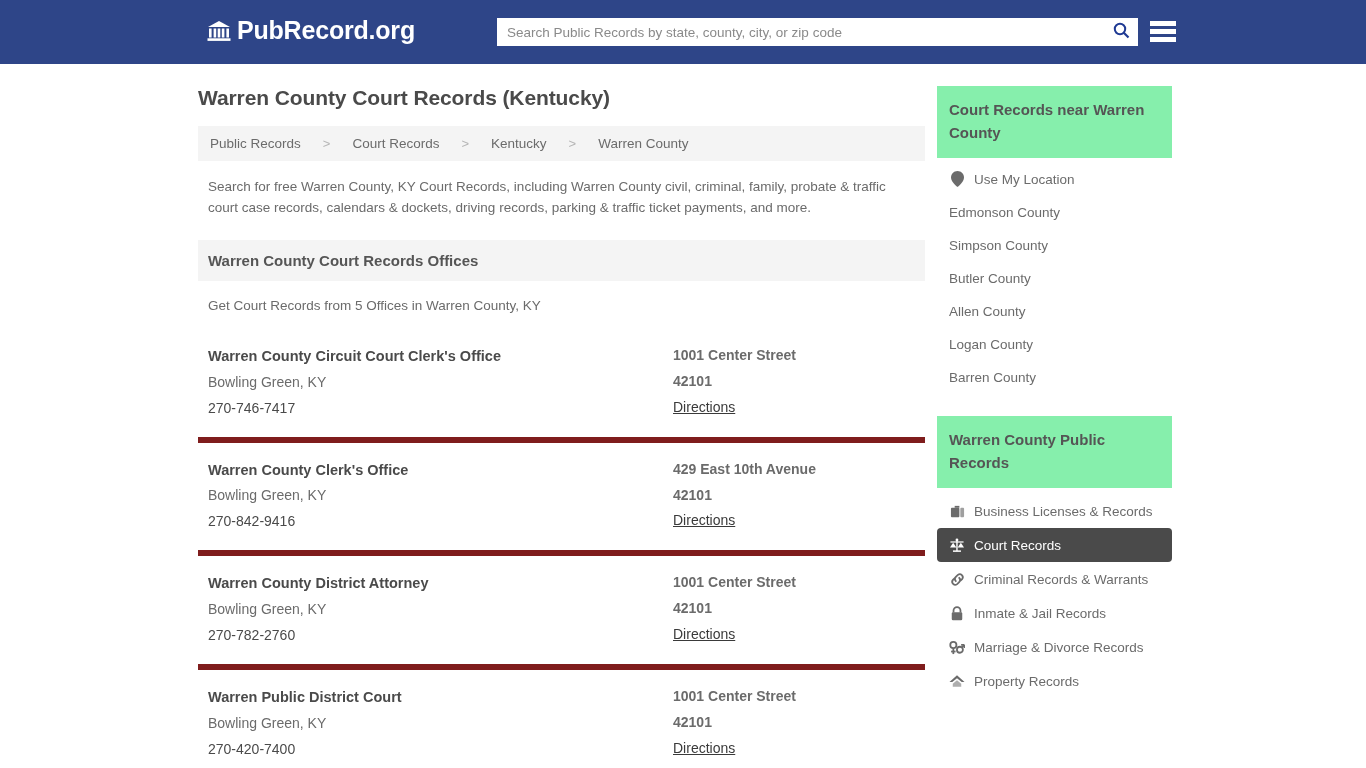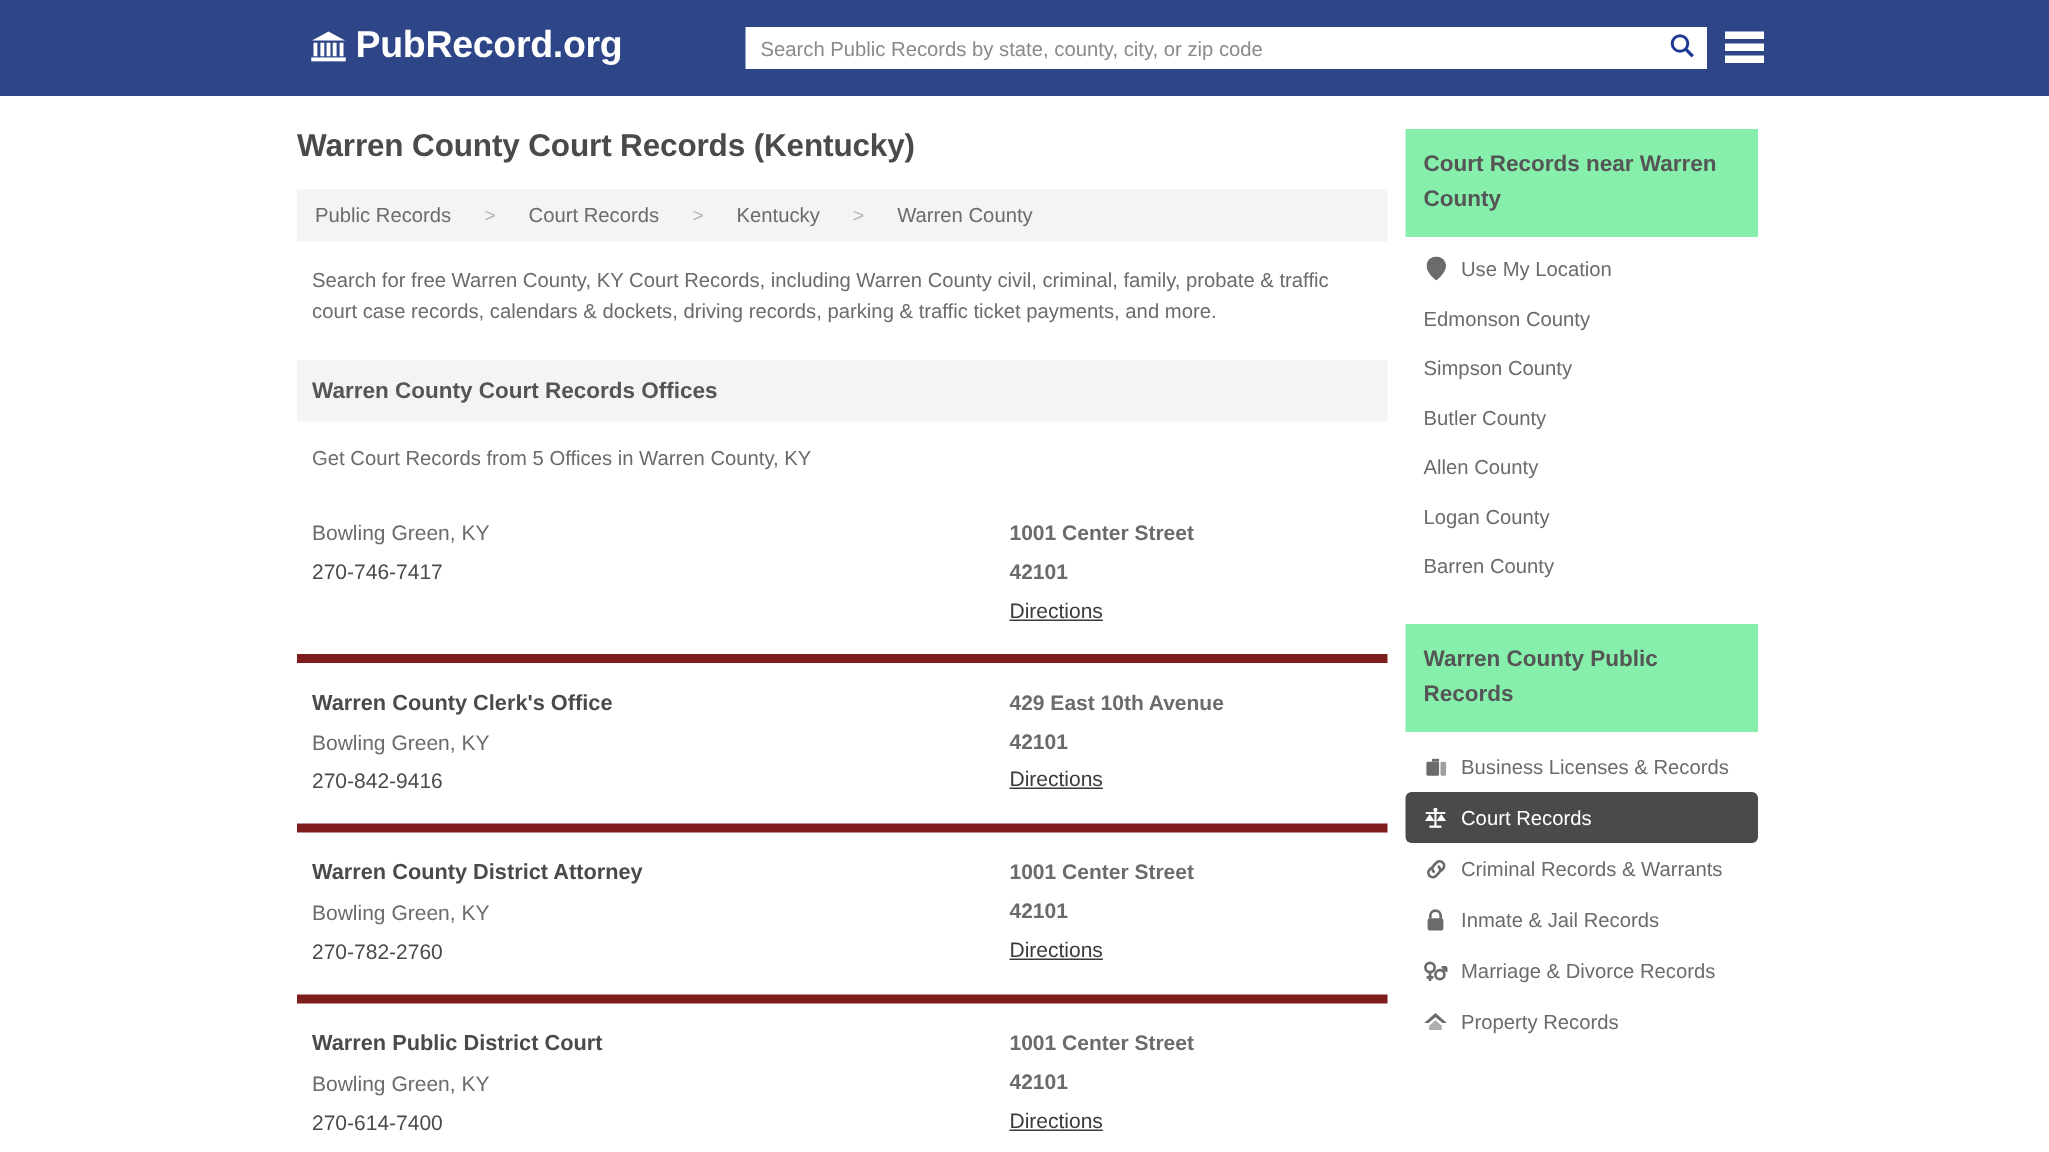--- a/index.html
+++ b/index.html
@@ -295,20 +295,21 @@
       </nav>
 
       <p class="intro">Search for free Warren County, KY Court Records, including Warren County civil, criminal, family, probate &amp; traffic court case records, calendars &amp; dockets, driving records, parking &amp; traffic ticket payments, and more.</p>
 
       <div class="section-head">Warren County Court Records Offices</div>
       <div class="section-sub">Get Court Records from 5 Offices in Warren County, KY</div>
 
       <div class="office-list" id="offices-list">
   <div class="office-row">
     <div class="office-left">
+      <a href="#" class="office-name" style="text-decoration:none">Warren County Circuit Court Clerk's Office</a>
       <div class="office-line">Bowling Green, KY</div>
       <div class="office-phone">270-746-7417</div>
     </div>
     <div class="office-right">
       <div class="office-addr">1001 Center Street</div>
       <div class="office-addr">42101</div>
       <a href="#" class="directions-link">Directions</a>
     </div>
   </div>
   <div class="office-row">
@@ -332,21 +333,21 @@
     <div class="office-right">
       <div class="office-addr">1001 Center Street</div>
       <div class="office-addr">42101</div>
       <a href="#" class="directions-link">Directions</a>
     </div>
   </div>
   <div class="office-row">
     <div class="office-left">
       <a href="#" class="office-name" style="text-decoration:none">Warren Public District Court</a>
       <div class="office-line">Bowling Green, KY</div>
-      <div class="office-phone">270-614-7400</div>
+      <div class="office-phone">270-420-7400</div>
     </div>
     <div class="office-right">
       <div class="office-addr">1001 Center Street</div>
       <div class="office-addr">42101</div>
       <a href="#" class="directions-link">Directions</a>
     </div>
   </div>
   <div class="office-row">
     
     

